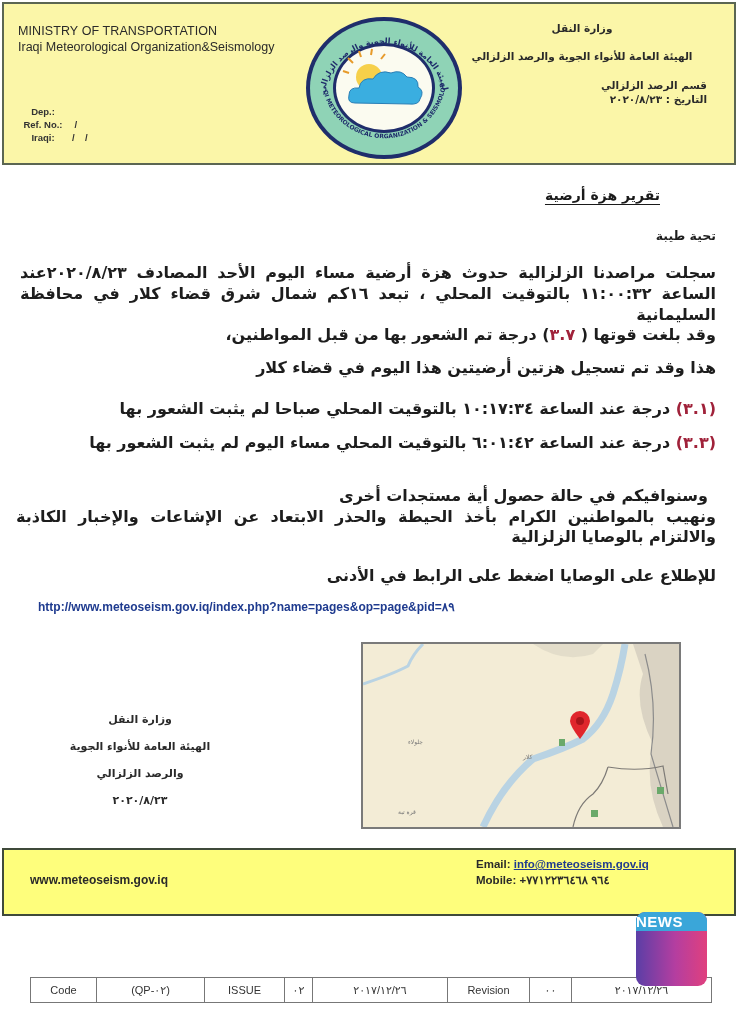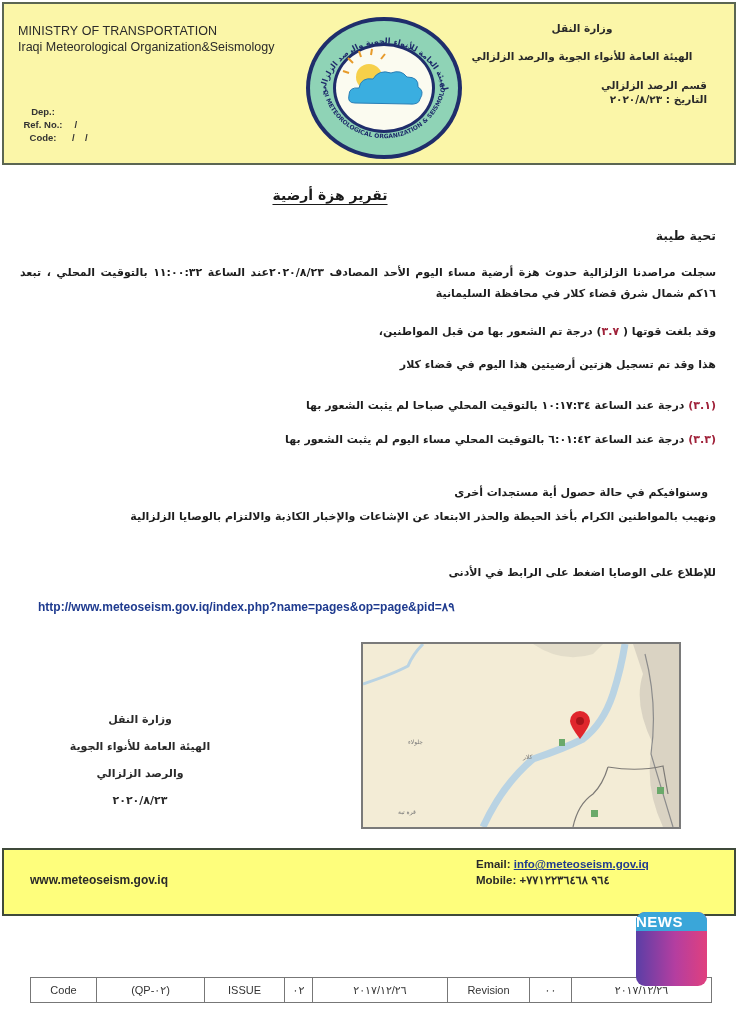--- a/index.html
+++ b/index.html
@@ -21,24 +21,24 @@
 
   .logo { position: absolute; left: 299px; top: 7px; width: 162px; height: 150px; }
 
   .hdr-ar { position: absolute; right: 22px; top: 18px; width: 260px; direction: rtl; text-align: right; font-family: "DejaVu Sans", sans-serif; font-weight: bold; font-size: 10.5px; color: #2a2a2a; }
   .hdr-ar .c { text-align: center; }
   .hdr-ar .r1 { margin-bottom: 16px; }
   .hdr-ar .r2 { margin-bottom: 16px; }
   .hdr-ar .r3, .hdr-ar .r4 { padding-right: 5px; line-height: 14px; }
 
   
-  .doc-title { position: absolute; left: 0; width: 660px; top: 185px; text-align: center; direction: rtl; }
+  .doc-title { position: absolute; left: 0; width: 660px; top: 185px; text-align: right; direction: rtl; }
   .doc-title span { font-weight: bold; font-size: 14px; text-decoration: underline; text-underline-offset: 4px; }
 
-  .para { position: absolute; right: 22px; direction: rtl; text-align: right; font-weight: bold; font-size: 11px; color: #1d1d1d; }
+  .para { position: absolute; right: 22px; direction: rtl; text-align: right; font-weight: bold; font-size: 16px; color: #1d1d1d; }
   .greet { top: 228px; font-size: 12.5px; }
   .p1 { top: 262px; width: 696px; line-height: 21px; text-align: justify; text-align-last: right; }
   .p2 { top: 325px; }
   .p3 { top: 358px; }
   .p4 { top: 399px; }
   .p5 { top: 433px; }
   .p6 { top: 486px; right: 30px; }
   .p7 { top: 507px; width: 700px; line-height: 20px; text-align: justify; text-align-last: right; }
   .p8 { top: 566px; }
   .mag { color: #a0223a; }
@@ -78,21 +78,21 @@
   <div class="hdr-meta">
     <div class="row">
       <span class="k">Dep.:</span>
       <span class="v"></span>
     </div>
     <div class="row">
       <span class="k">Ref. No.:</span>
       <span class="v">    /</span>
     </div>
     <div class="row">
-      <span class="k">Code:</span>
+      <span class="k">Iraqi:</span>
       <span class="v">   /    /</span>
     </div>
   </div>
 
   <div class="logo">
     <svg width="162" height="150" viewBox="0 0 162 150">
       <defs>
         <path id="arcTop" d="M 22 80 A 60 58 0 0 1 140 80" fill="none"></path>
         <path id="arcBot" d="M 20 78 A 62 60 0 0 0 142 78" fill="none"></path>
       </defs>

